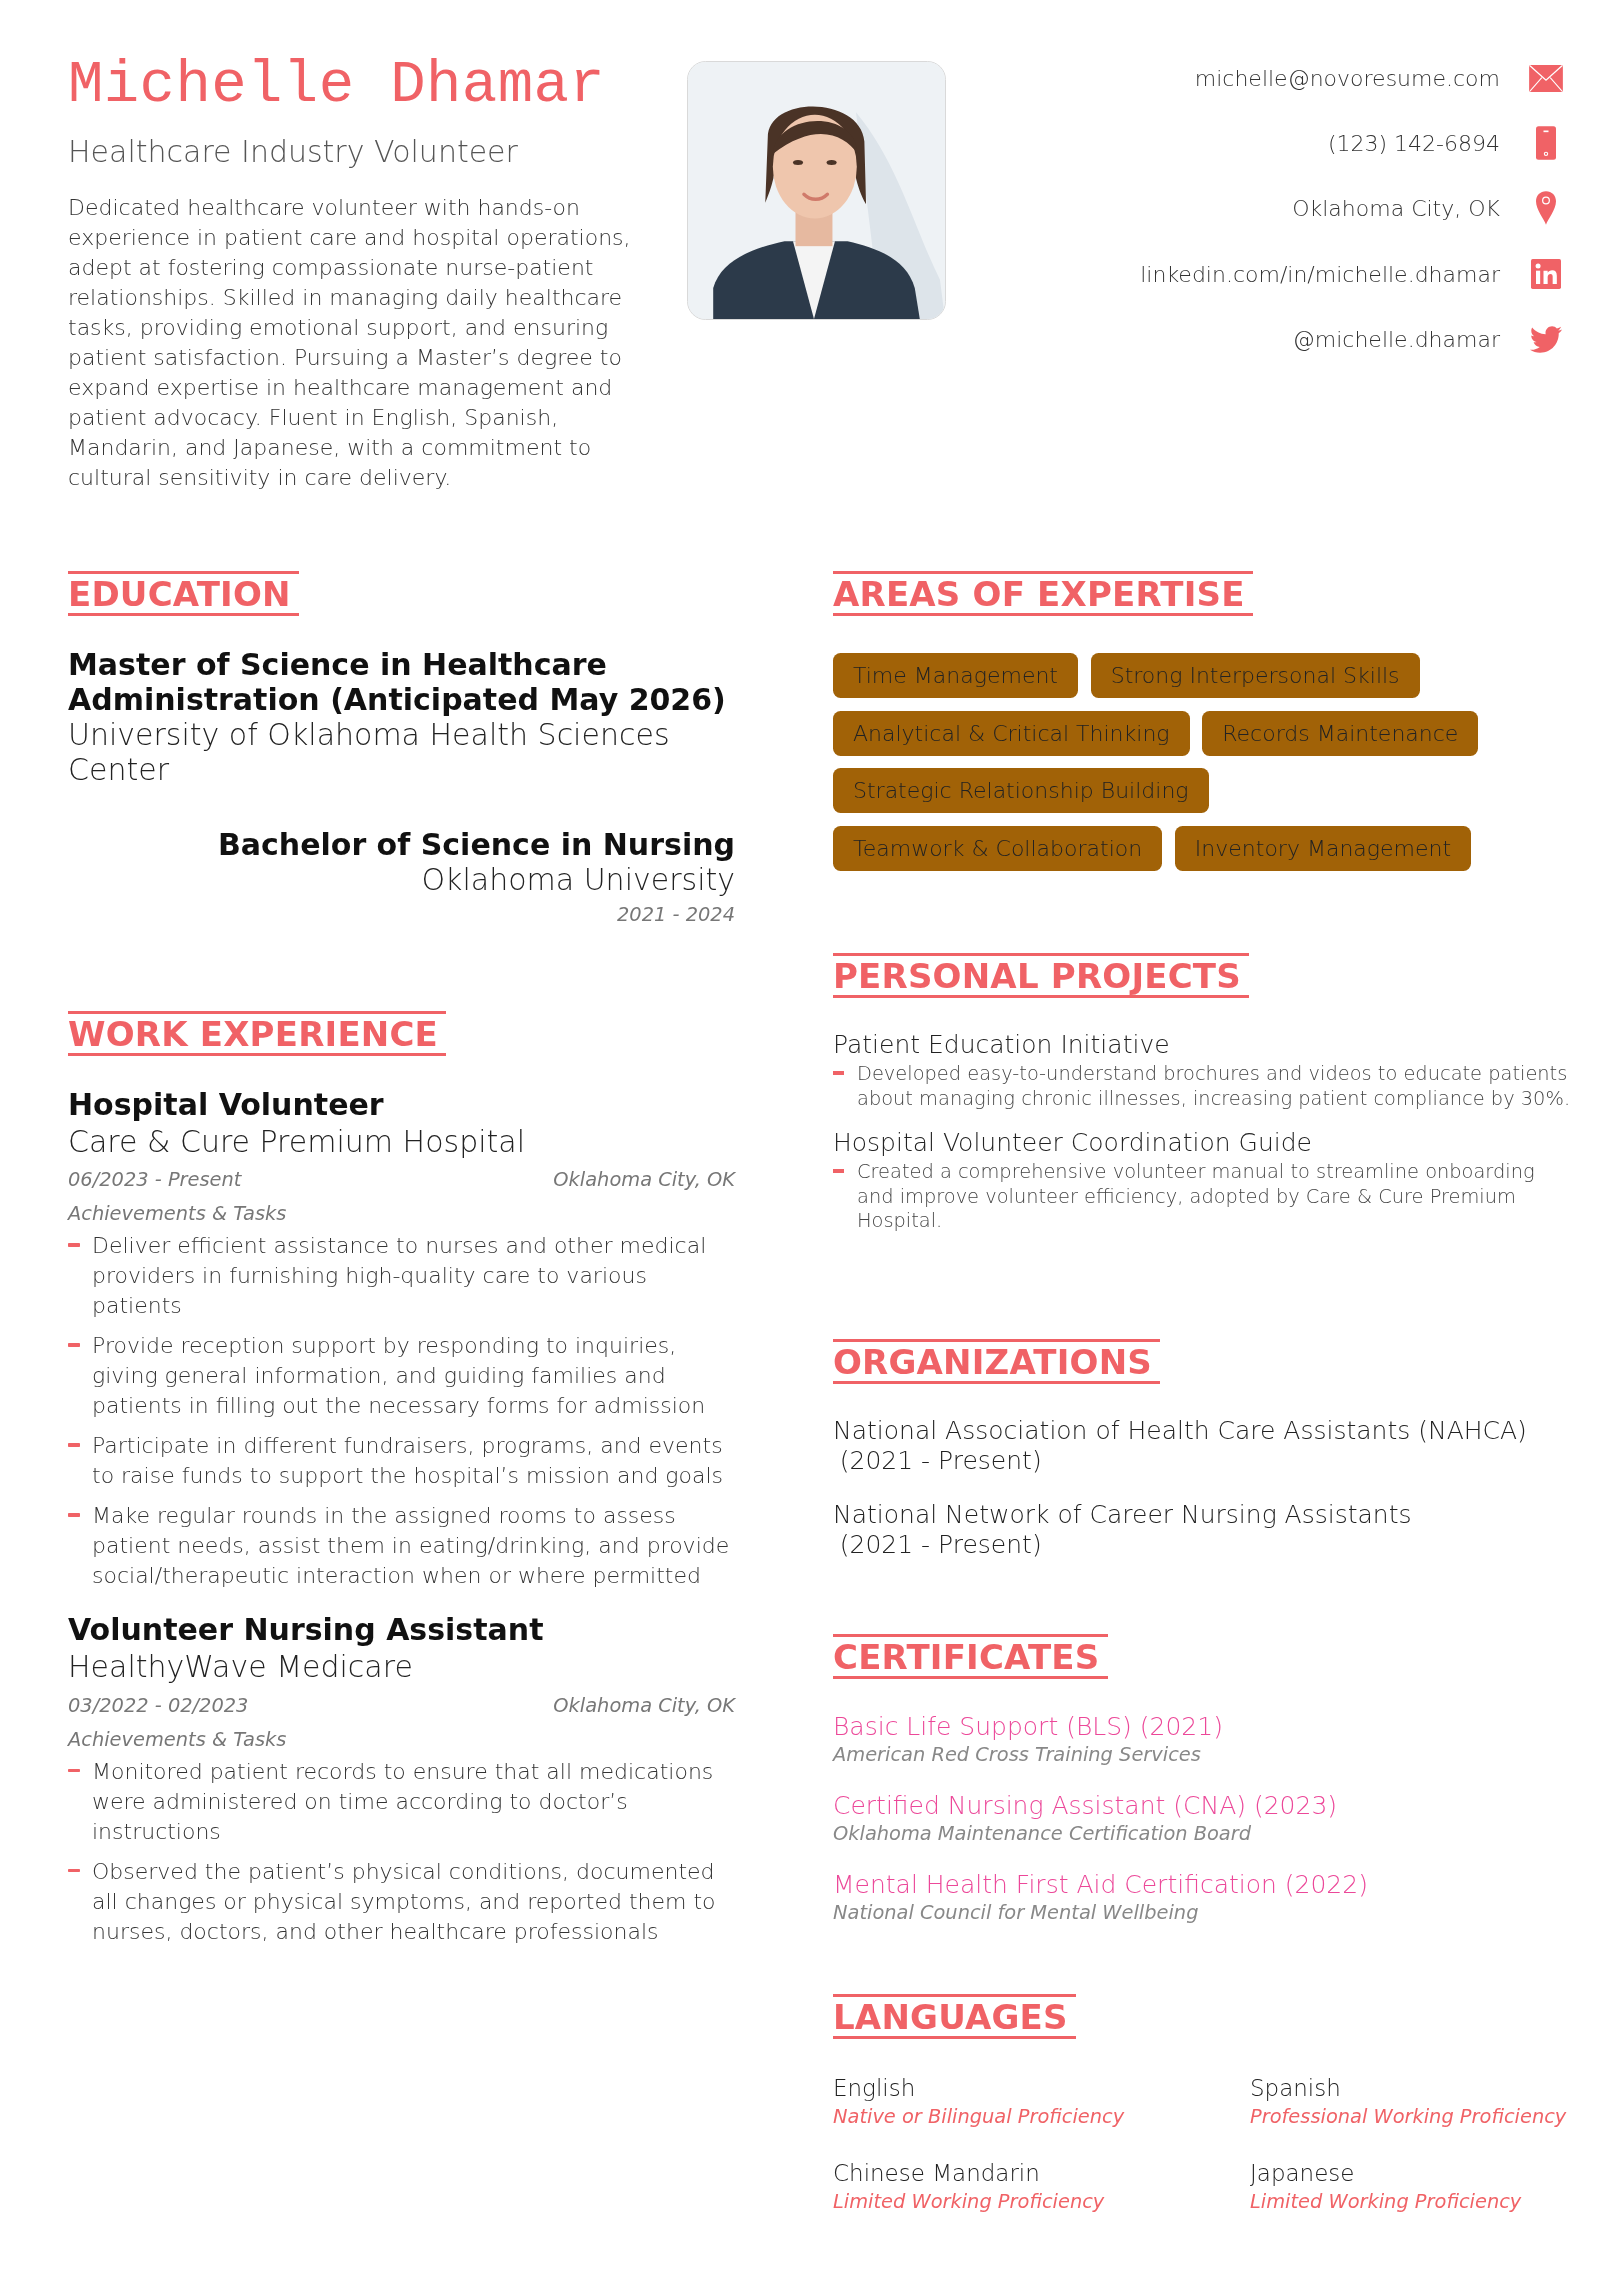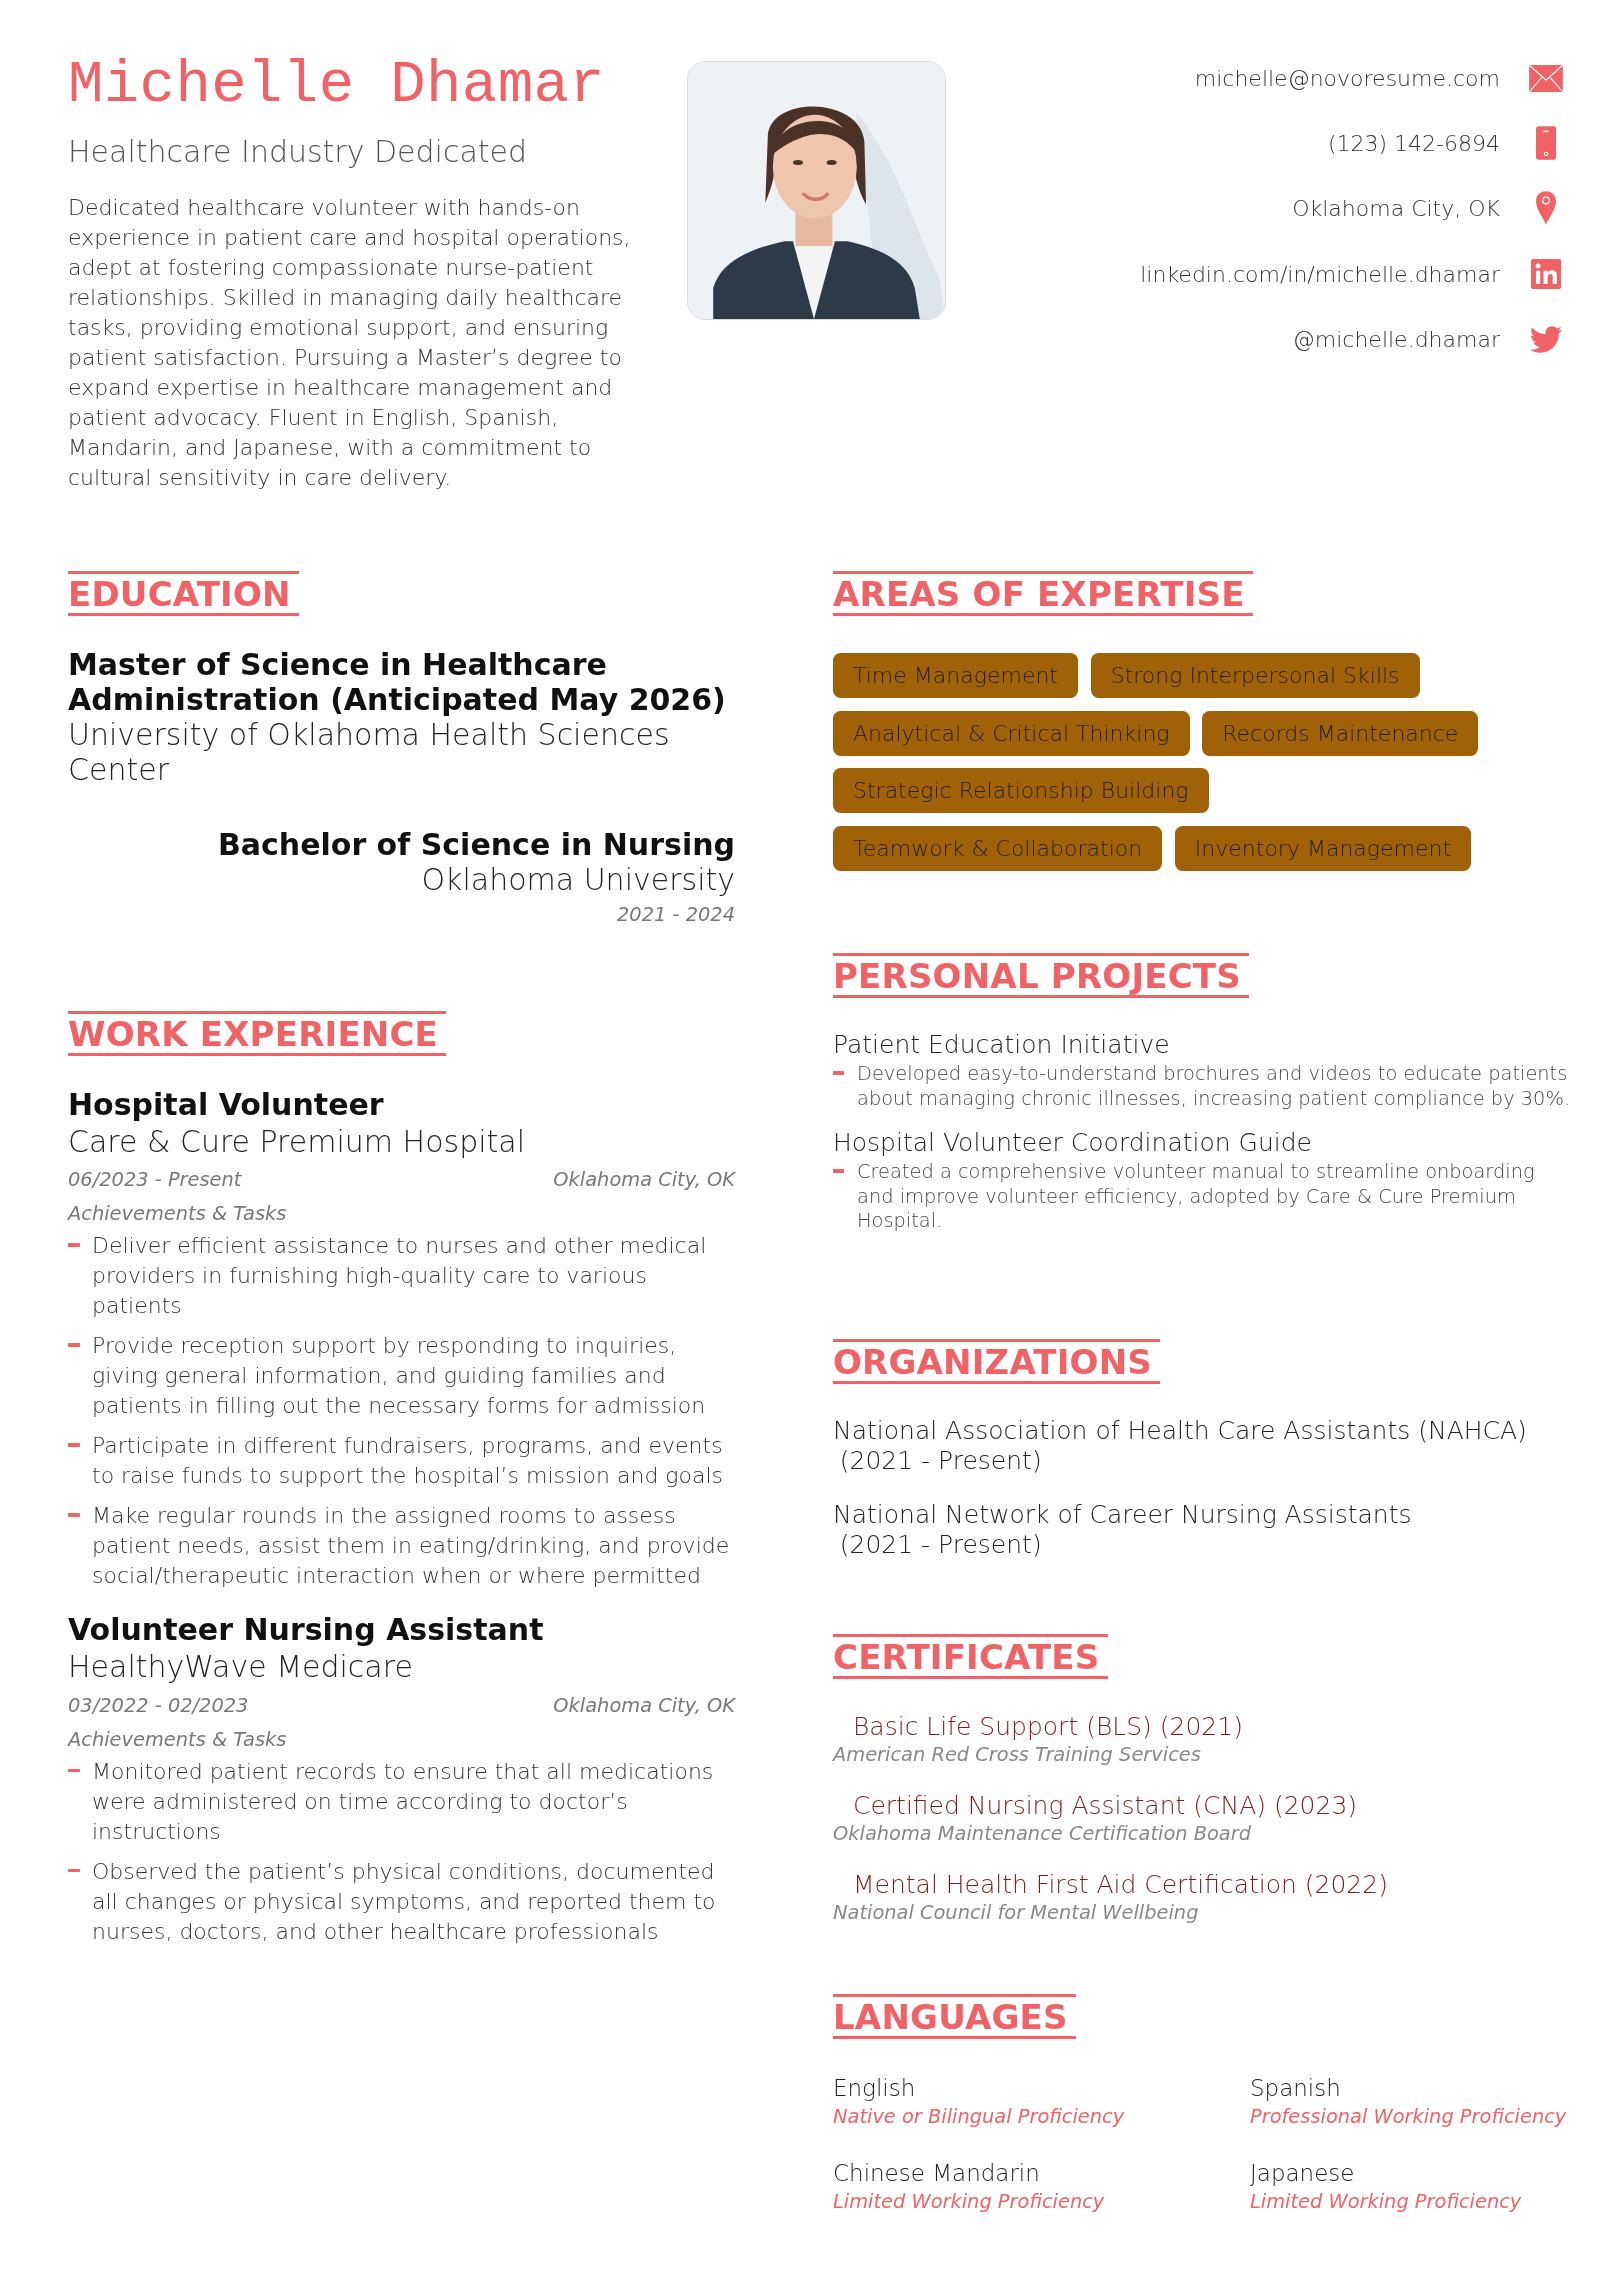--- a/index.html
+++ b/index.html
@@ -40,32 +40,32 @@
   
   .right { left: 833px; width: 743px; }
   .tags { display: flex; flex-wrap: wrap; gap: 12.7px 12.7px; width: 743px; }
   .tag { background: #a16207; border-radius: 7.6px; height: 45px; padding: 0 20px; display: flex; align-items: center; font-size: 22px; font-weight: 300; color: #222; white-space: nowrap; }
 
   .proj-title { font-size: 25px; font-weight: 300; color: #222; line-height: 34px; }
   .proj-bullet { position: relative; padding-left: 24px; font-size: 19.4px; font-weight: 300; color: #444; line-height: 24.5px; }
   .proj-bullet .dash { position: absolute; left: 0; top: 9.3px; width: 11px; height: 3.4px; background: #F06266; }
 
   .org { font-size: 25px; font-weight: 300; color: #222; line-height: 30px; margin-bottom: 24px; }
-  .cert-name { font-size: 25px; font-weight: 300; color: #7f1d1d; line-height: 32px; margin-left: 20px; }
+  .cert-name { font-size: 25px; font-weight: 300; color: #ec4899; line-height: 32px; }
   .cert-issuer { font-size: 19.4px; font-style: italic; color: #888; line-height: 24px; margin-bottom: 23px; }
 
   .langs { display: grid; grid-template-columns: 389px 355px; row-gap: 24px; }
   .lang-name { font-size: 23px; font-weight: 300; color: #222; line-height: 30px; }
   .lang-level { font-size: 19.4px; font-style: italic; color: #F06266; line-height: 27px; white-space: nowrap; }
 </style>
 </head>
 <body>
 
 <div id="name" class="abs">Michelle Dhamar</div>
-<div id="title" class="abs">Healthcare Industry Dedicated</div>
+<div id="title" class="abs">Healthcare Industry Volunteer</div>
 <div id="summary" class="abs">Dedicated healthcare volunteer with hands-on experience in patient care and hospital operations, adept at fostering compassionate nurse-patient relationships. Skilled in managing daily healthcare tasks, providing emotional support, and ensuring patient satisfaction. Pursuing a Master’s degree to expand expertise in healthcare management and patient advocacy. Fluent in English, Spanish, Mandarin, and Japanese, with a commitment to cultural sensitivity in care delivery.</div>
 
 <div id="photo" class="abs">
   <svg viewBox="0 0 306 307" preserveAspectRatio="none">
     <rect width="306" height="307" fill="#eef2f5"></rect>
     <path d="M200 60 C250 120 270 200 300 260 L306 307 L230 307 Z" fill="#dde4ea"></path>
     <path d="M30 307 L30 270 C40 235 80 222 115 214 L190 214 C225 222 260 235 270 270 L276 307 Z" fill="#2c3a4a"></path>
     <path d="M125 214 L150 307 L175 214 Z" fill="#f4f4f4"></path>
     <rect x="128" y="170" width="44" height="50" fill="#e6b9a0"></rect>
     <path d="M95 90 C95 40 205 40 210 95 L212 170 C200 150 196 120 196 110 L105 110 C105 130 100 150 92 168 Z" fill="#4a3326"></path>

